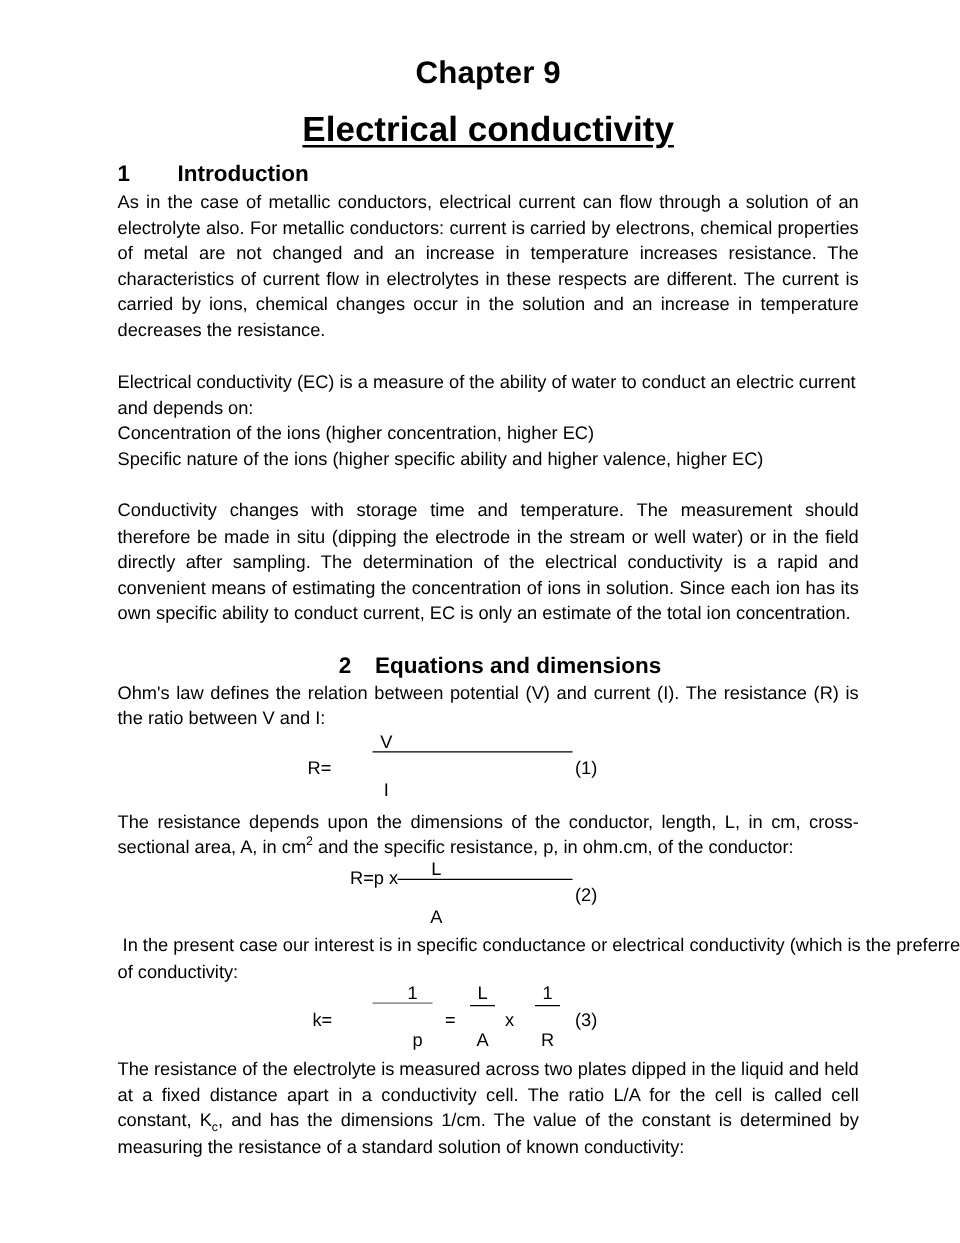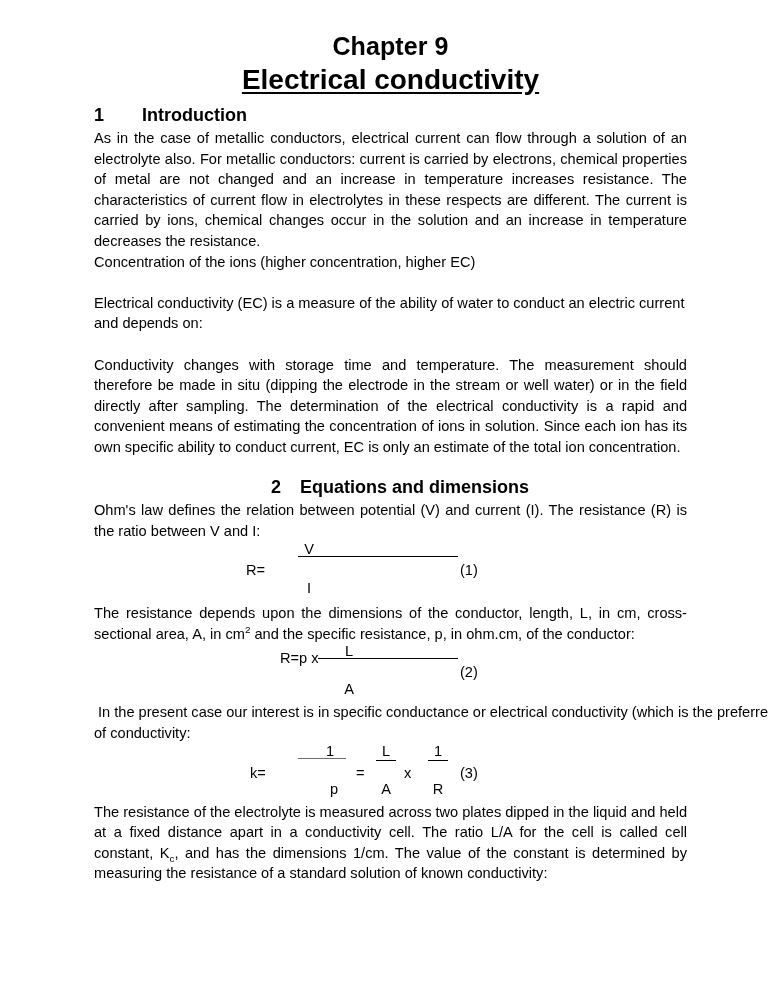--- a/index.html
+++ b/index.html
@@ -21,21 +21,21 @@
     top: 0;
     width: 593px;
   }
 
   
   .doc-title-1 {
     text-align: center;
     font-size: 25px;
     font-weight: bold;
     line-height: 1.12;
-    margin: 0;
+    margin: 12px;
     padding-top: 32px;
     letter-spacing: 0.1px;
   }
   .doc-title-2 {
     text-align: center;
     font-size: 28px;
     font-weight: bold;
     line-height: 1.16;
     margin: 0;
     padding-top: 4px;
@@ -127,22 +127,23 @@
 <div class="page">
 
   <h1 class="doc-title-1">Chapter 9</h1>
 
   <h1 class="doc-title-2"><span class="u">Electrical conductivity</span></h1>
 
   <h2 class="section-head"><span class="num">1</span><span>Introduction</span></h2>
 
   <p class="body">As in the case of metallic conductors, electrical current can flow through a solution of an electrolyte also. For metallic conductors: current is carried by electrons, chemical properties of metal are not changed and an increase in temperature increases resistance. The characteristics of current flow in electrolytes in these respects are different. The current is carried by ions, chemical changes occur in the solution and an increase in temperature decreases the resistance.</p>
 
+  <p class="body left gap">Electrical conductivity (EC) is a measure of the ability of water to conduct an electric current and depends on:</p>
   <p class="body left">Concentration of the ions (higher concentration, higher EC)</p>
-  <p class="body left gap">Electrical conductivity (EC) is a measure of the ability of water to conduct an electric current and depends on:</p>
+  <p class="body left">Specific nature of the ions (higher specific ability and higher valence, higher EC)</p>
 
   <p class="body gap">Conductivity changes with storage time and temperature. The measurement should therefore be made in situ (dipping the electrode in the stream or well water) or in the field directly after sampling. The determination of the electrical conductivity is a rapid and convenient means of estimating the concentration of ions in solution. Since each ion has its own specific ability to conduct current, EC is only an estimate of the total ion concentration.</p>
 
   <h2 class="section-head" style="margin-top:19px;text-align:center;"><span class="num">2</span><span>Equations and dimensions</span></h2>
 
   <p class="body">Ohm's law defines the relation between potential (V) and current (I). The resistance (R) is the ratio between V and I:</p>
 
   <div class="eq eq-1">
     <span class="lhs" style="left:152px; top:22px;">R=</span>
     <span class="frac-bar" style="left:204px; top:15px; width:160px;"></span>

